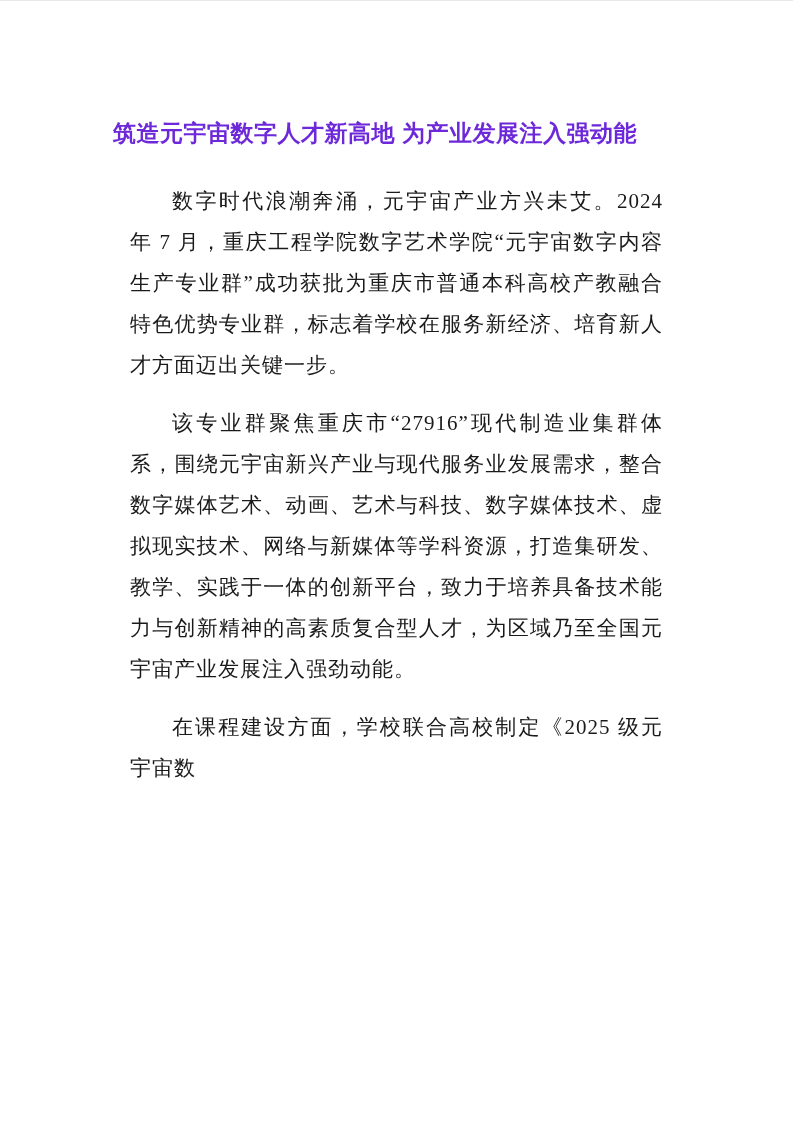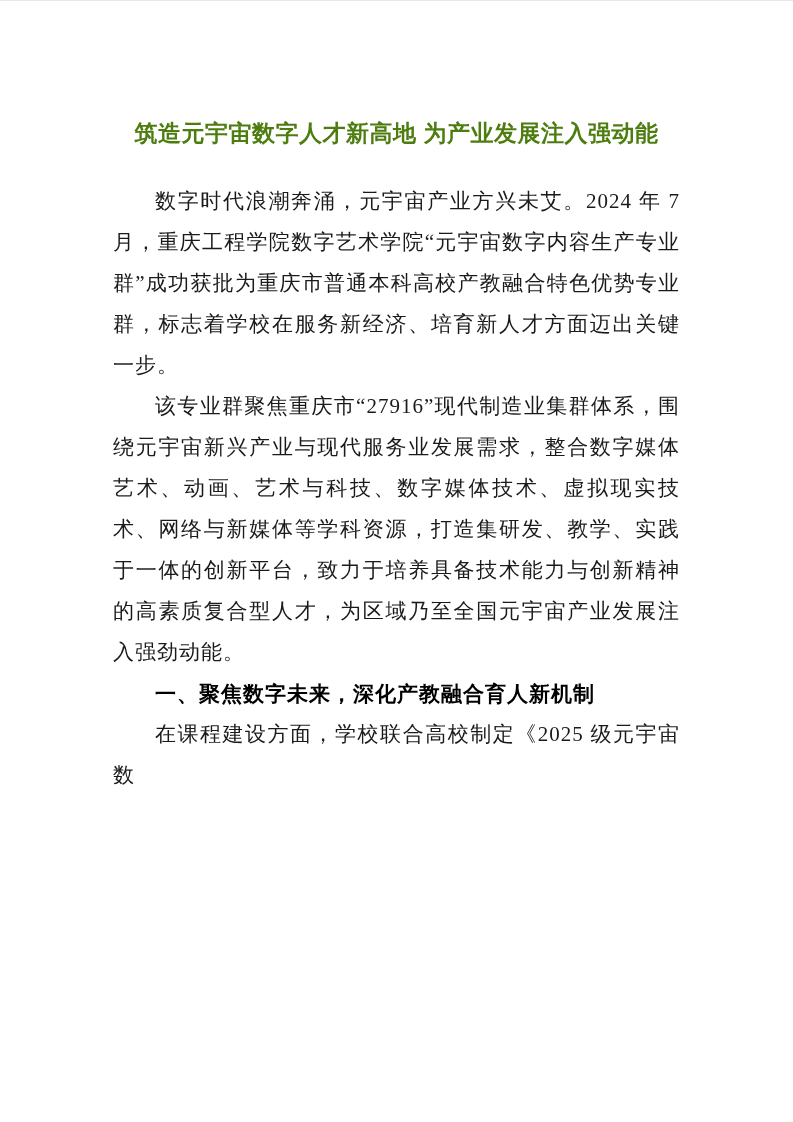--- a/index.html
+++ b/index.html
@@ -17,26 +17,26 @@
     border-top: 1px solid #e8e8e8;
     overflow: hidden;
     font-family: "Liberation Serif", serif;
   }
   .doc-title {
     margin: 0 0 28px 0;
     font-family: "Liberation Sans", sans-serif;
     font-weight: bold;
     font-size: 23px;
     line-height: 40px;
-    text-align: center;
-    color: #4d7c0f;
+    text-align: left;
+    color: #6d28d9;
     letter-spacing: 0.5px;
   }
   .body-para {
-    margin: 0;
+    margin: 17px;
     font-size: 21px;
     line-height: 41px;
     text-align: justify;
     text-justify: inter-ideograph;
     text-indent: 2em;
     color: #1a1a1a;
     letter-spacing: 1px;
   }
   .section-heading {
     margin: 0;
@@ -53,18 +53,17 @@
 </head>
 <body>
 
 <div class="page">
   <h1 class="doc-title">筑造元宇宙数字人才新高地 为产业发展注入强动能</h1>
 
   <p class="body-para">数字时代浪潮奔涌，元宇宙产业方兴未艾。2024 年 7 月，重庆工程学院数字艺术学院“元宇宙数字内容生产专业群”成功获批为重庆市普通本科高校产教融合特色优势专业群，标志着学校在服务新经济、培育新人才方面迈出关键一步。</p>
 
   <p class="body-para">该专业群聚焦重庆市“27916”现代制造业集群体系，围绕元宇宙新兴产业与现代服务业发展需求，整合数字媒体艺术、动画、艺术与科技、数字媒体技术、虚拟现实技术、网络与新媒体等学科资源，打造集研发、教学、实践于一体的创新平台，致力于培养具备技术能力与创新精神的高素质复合型人才，为区域乃至全国元宇宙产业发展注入强劲动能。</p>
 
-  <h2 class="section-heading">一、聚焦数字未来，深化产教融合育人新机制</h2>
 
 
 
   <p class="body-para">在课程建设方面，学校联合高校制定《2025 级元宇宙数</p>
 </div>
 
 </body></html>

